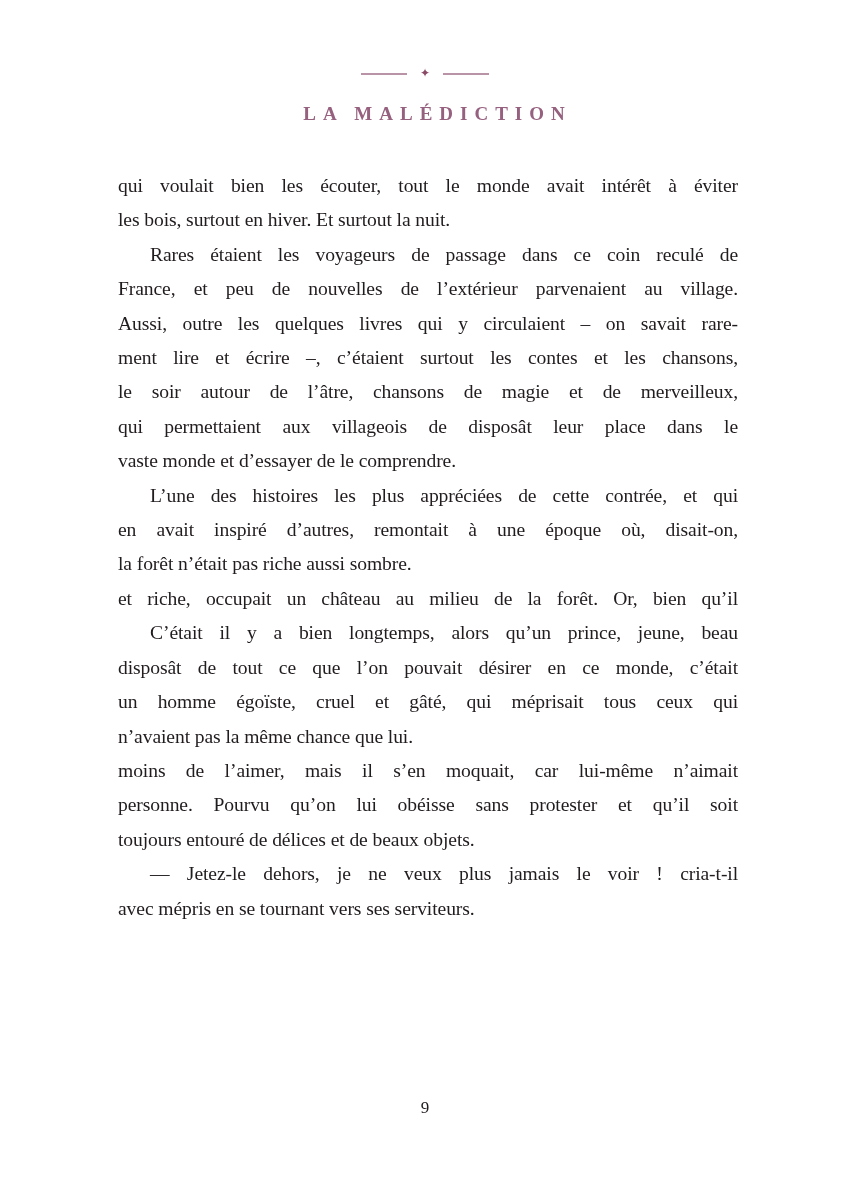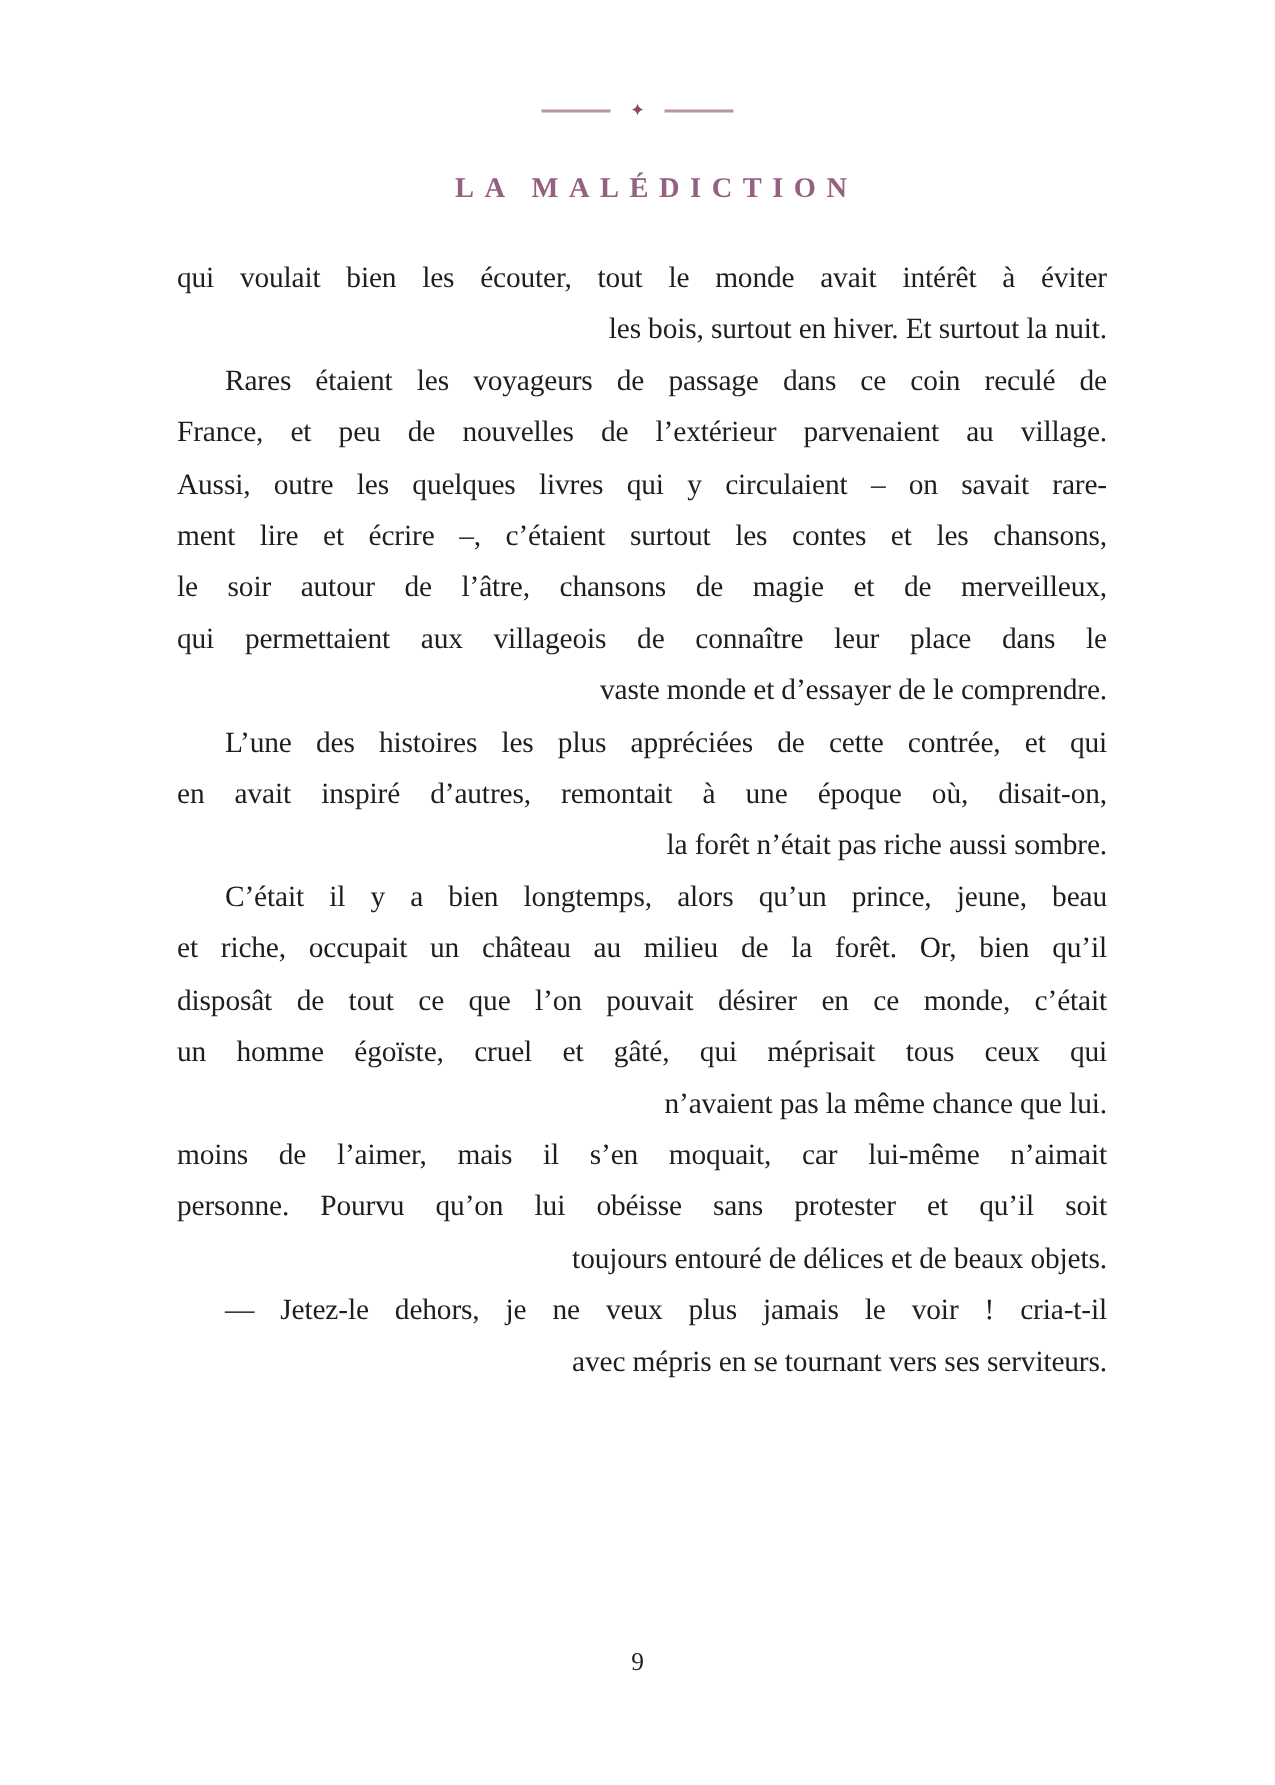--- a/index.html
+++ b/index.html
@@ -37,39 +37,39 @@
     color: var(--star, #8a4a66);
     font-size: 12px;
     line-height: 1;
     transform: translateY(-1px);
   }
   h1.chapter-title {
     position: absolute;
     top: 99px;
     left: 0;
     right: 0;
-    margin: 16px;
+    margin: 4px;
     text-align: center;
     font-size: 19px;
     font-weight: 600;
     letter-spacing: 7px;
     padding-left: 25px; 
     color: var(--title, #96607f);
   }
   .body-text {
     position: absolute;
     top: 169px;
     left: 118px;
     width: 620px;
     font-size: 19.6px;
     line-height: 34.4px;
     letter-spacing: -0.1px;
   }
   .paragraph { margin: 0; }
-  .line { text-align: right; }
+  .line { text-align: left; }
   .line.j {
     text-align: justify;
     text-align-last: justify;
   }
   .line.indent { text-indent: 32px; }
   .page-number {
     position: absolute;
     top: 1098px;
     left: 0;
     right: 0;
@@ -95,31 +95,31 @@
       <div class="paragraph">
         <div class="line j">qui voulait bien les écouter, tout le monde avait intérêt à éviter</div>
         <div class="line">les bois, surtout en hiver. Et surtout la nuit.</div>
       </div>
       <div class="paragraph">
         <div class="line j indent">Rares étaient les voyageurs de passage dans ce coin reculé de</div>
         <div class="line j">France, et peu de nouvelles de l’extérieur parvenaient au village.</div>
         <div class="line j">Aussi, outre les quelques livres qui y circulaient – on savait rare-</div>
         <div class="line j">ment lire et écrire –, c’étaient surtout les contes et les chansons,</div>
         <div class="line j">le soir autour de l’âtre, chansons de magie et de merveilleux,</div>
-        <div class="line j">qui permettaient aux villageois de connaître leur place dans le</div>
+        <div class="line j">qui permettaient aux villageois de disposât leur place dans le</div>
         <div class="line">vaste monde et d’essayer de le comprendre.</div>
       </div>
       <div class="paragraph">
         <div class="line j indent">L’une des histoires les plus appréciées de cette contrée, et qui</div>
         <div class="line j">en avait inspiré d’autres, remontait à une époque où, disait-on,</div>
         <div class="line">la forêt n’était pas riche aussi sombre.</div>
       </div>
       <div class="paragraph">
+        <div class="line j">et riche, occupait un château au milieu de la forêt. Or, bien qu’il</div>
         <div class="line j indent">C’était il y a bien longtemps, alors qu’un prince, jeune, beau</div>
-        <div class="line j">et riche, occupait un château au milieu de la forêt. Or, bien qu’il</div>
         <div class="line j">disposât de tout ce que l’on pouvait désirer en ce monde, c’était</div>
         <div class="line j">un homme égoïste, cruel et gâté, qui méprisait tous ceux qui</div>
         <div class="line">n’avaient pas la même chance que lui.</div>
       </div>
       <div class="paragraph">
         <div class="line j">moins de l’aimer, mais il s’en moquait, car lui-même n’aimait</div>
         <div class="line j">personne. Pourvu qu’on lui obéisse sans protester et qu’il soit</div>
         <div class="line">toujours entouré de délices et de beaux objets.</div>
       </div>
       <div class="paragraph">

